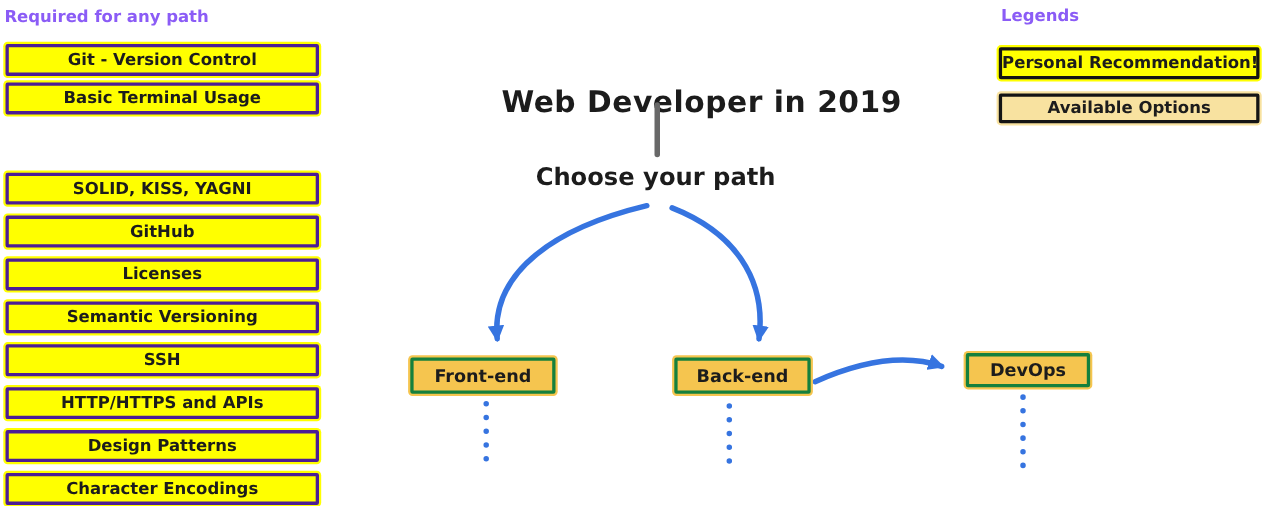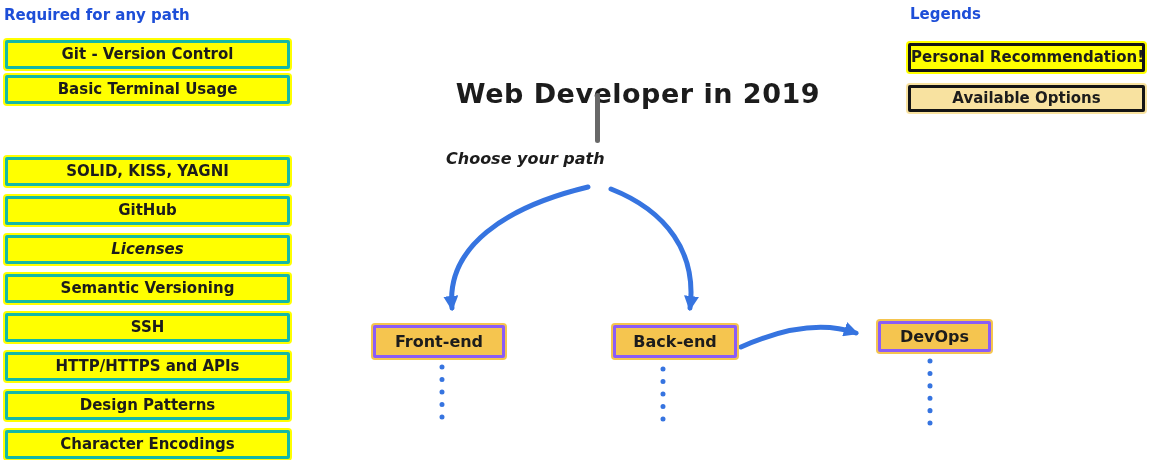--- a/index.html
+++ b/index.html
@@ -2,45 +2,45 @@
 <html><head>
 <meta charset="utf-8">
 <style>
   html,body{margin:0;padding:0;background:#fff;}
   #stage{
     position:relative;width:1149px;height:460px;background:#ffffff;
     font-family:"DejaVu Sans","Liberation Sans",sans-serif;
     color:#1c1c1c;overflow:hidden;
   }
   .heading{
-    position:absolute;font-size:15px;font-weight:bold;color:#1d4ed8;white-space:nowrap;
+    position:absolute;font-size:15px;font-weight:bold;color:#8b5cf6;white-space:nowrap;
   }
   
   .req-box{
     position:absolute;left:5px;width:279px;height:23px;line-height:23px;
-    background:#ffff00;border:3px solid #14b8a6;border-radius:2px;
+    background:#ffff00;border:3px solid #4c1d95;border-radius:2px;
     box-shadow:0 0 0 2px #ffff00;
     text-align:center;font-size:15px;font-weight:bold;white-space:nowrap;
   }
   
   .big-title{
     position:absolute;left:380px;top:34px;width:440px;text-align:right;
     font-size:27px;font-weight:bold;letter-spacing:0.5px;white-space:nowrap;margin-top:44px;
   }
   .gray-line{
     position:absolute;left:595px;top:93px;width:5px;height:50px;
     background:#686868;border-radius:3px;
   }
   .choose-label{
-    position:absolute;left:446px;top:149px;width:300px;text-align:left;
-    font-size:16px;font-weight:bold;white-space:nowrap;font-style:italic;
+    position:absolute;left:446px;top:149px;width:300px;text-align:center;
+    font-size:22px;font-weight:bold;white-space:nowrap;
   }
   
   .path-box{
-    position:absolute;background:#f5c54f;border:3px solid #8b5cf6;border-radius:2px;
+    position:absolute;background:#f5c54f;border:3px solid #15803d;border-radius:2px;
     box-shadow:0 0 0 2px #f5c54f;
     text-align:center;font-size:16px;font-weight:bold;white-space:nowrap;
   }
   #path-frontend{left:373px;top:325px;width:126px;height:27px;line-height:27px;}
   #path-backend{left:613px;top:325px;width:118px;height:27px;line-height:27px;}
   #path-devops{left:878px;top:321px;width:107px;height:25px;line-height:25px;}
   
   .legend-box{
     position:absolute;left:908px;width:231px;text-align:center;
     border:3px solid #141414;border-radius:2px;
@@ -55,21 +55,21 @@
 <body>
 
 <div id="stage">
 
   <div class="heading" style="left:4px;top:6px;">Required for any path</div>
 
   <div class="req-box" style="top:40px;">Git - Version Control</div>
   <div class="req-box" style="top:75px;">Basic Terminal Usage</div>
   <div class="req-box" style="top:157px;">SOLID, KISS, YAGNI</div>
   <div class="req-box" style="top:196px;">GitHub</div>
-  <div class="req-box" style="top:235px;font-style:italic;">Licenses</div>
+  <div class="req-box" style="top:235px;">Licenses</div>
   <div class="req-box" style="top:274px;">Semantic Versioning</div>
   <div class="req-box" style="top:313px;">SSH</div>
   <div class="req-box" style="top:352px;">HTTP/HTTPS and APIs</div>
   <div class="req-box" style="top:391px;">Design Patterns</div>
   <div class="req-box" style="top:430px;">Character Encodings</div>
 
   <div class="big-title">Web Developer in 2019</div>
   <div class="gray-line"></div>
   <div class="choose-label">Choose your path</div>
 

